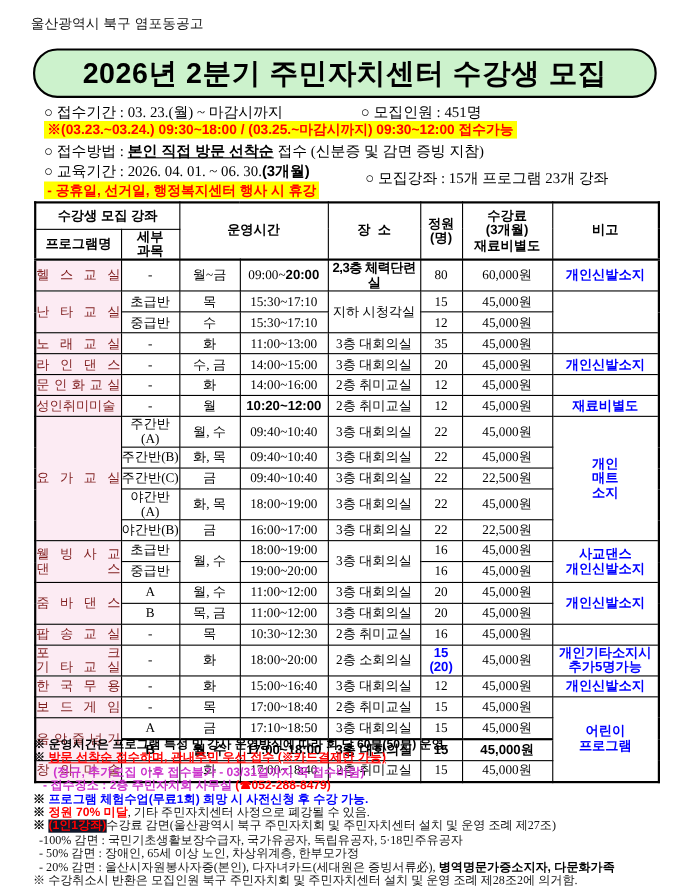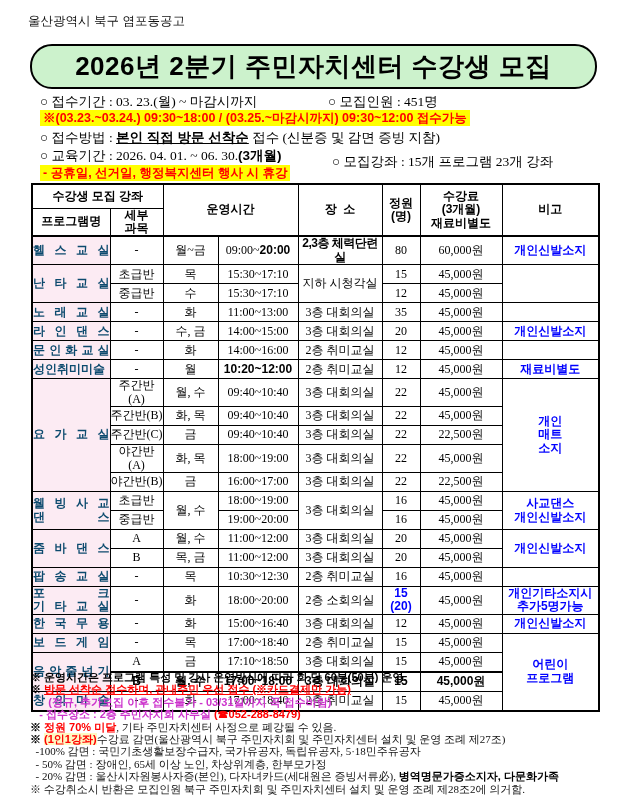--- a/index.html
+++ b/index.html
@@ -19,36 +19,36 @@
   .b{font-weight:bold;font-family:"Liberation Sans",sans-serif;}
   table.cls{position:absolute;top:183px;left:31px;width:567px;border-collapse:collapse;
             table-layout:fixed;border:2px solid #000;}
   table.cls th,table.cls td{border:1px solid #000;text-align:center;vertical-align:middle;padding:0;}
   table.cls thead th{font-family:"Liberation Sans",sans-serif;font-weight:bold;font-size:12px;
             line-height:1.12;white-space:pre-wrap;}
   table.cls thead tr{height:24px;}
   table.cls thead{border-bottom:2px solid #000;}
   table.cls tbody td{font-size:12px;height:18px;line-height:1.12;white-space:pre-line;overflow:hidden;}
   td.prog{background:#fcebf3;font-size:13px;text-align:justify;text-align-last:justify;
-          padding:0 5px;color:#0c4a6e;font-weight:bold;}
+          padding:0 5px;color:#7f1d1d;}
   td.bnote{color:#0000ff;font-family:"Liberation Sans",sans-serif;font-weight:bold;font-size:11.5px;line-height:1.12;}
   td.qb{color:#0000ff;font-family:"Liberation Sans",sans-serif;font-weight:bold;line-height:1.05;}
   .bb{font-weight:bold;font-family:"Liberation Sans",sans-serif;}
   td.sm{font-size:11px;letter-spacing:-0.5px;}
   tr.btop td{border-top:2px solid #000;}
   tr.tall td{height:34px;}
   .notes{position:absolute;top:671px;left:30px;width:595px;font-size:11px;line-height:12.4px;}
   .nline{white-space:pre;}
   .n{font-family:"Liberation Serif",serif;color:#111;font-weight:normal;}
   .k{font-family:"Liberation Sans",sans-serif;font-weight:bold;color:#000;}
   .r{font-family:"Liberation Sans",sans-serif;font-weight:bold;color:#ff0000;}
   .ru{font-family:"Liberation Sans",sans-serif;font-weight:bold;color:#ff0000;text-decoration:underline;}
   .m{font-family:"Liberation Sans",sans-serif;font-weight:bold;color:#cc33cc;}
   .bl{font-family:"Liberation Sans",sans-serif;font-weight:bold;color:#0000ff;}
-  .hl{background:#fef9c3;}
+  .hl{background:#0f172a;}
 </style>
 </head>
 <body>
 
 <div class="page">
 
   <div class="notice-no">울산광역시 북구 염포동공고</div>
 
   <div class="title-box">
     <span>2026년 2분기 주민자치센터 수강생 모집</span>
@@ -312,20 +312,21 @@
           <td>45,000원</td>
         </tr>
       </tbody>
   </table>
 
   <div class="notes" id="notes">
       <div class="nline"><span class="k">※ 운영시간은 프로그램 특성 및 강사 운영방식에 따라 회 당 60분(50분) 운영.</span></div>
       <div class="nline"><span class="k">※ </span><span class="ru">방문 선착순 접수하며, 관내주민 우선 접수 (※카드결제만 가능)</span></div>
       <div class="nline"><span class="m">      (정규, 추가모집 이후 접수불가 - 03/31일까지 꼭 접수바람)</span></div>
       <div class="nline"><span class="m">   - 접수장소 : 2층 주민자치회 사무실 </span><span class="r">(☎052-288-8479)</span></div>
+      <div class="nline"><span class="k">※ </span><span class="bl">프로그램 체험수업(무료1회) 희망 시 사전신청 후 수강 가능.</span></div>
       <div class="nline"><span class="k">※ </span><span class="r">정원 70% 미달</span><span class="n">, 기타 주민자치센터 사정으로 폐강될 수 있음.</span></div>
       <div class="nline"><span class="k">※ </span><span class="r hl">(1인1강좌)</span><span class="n">수강료 감면(울산광역시 북구 주민자치회 및 주민자치센터 설치 및 운영 조례 제27조)</span></div>
       <div class="nline"><span class="n">  -100% 감면 : 국민기초생활보장수급자, 국가유공자, 독립유공자, 5·18민주유공자</span></div>
       <div class="nline"><span class="n">  - 50% 감면 : 장애인, 65세 이상 노인, 차상위계층, 한부모가정</span></div>
       <div class="nline"><span class="n">  - 20% 감면 : 울산시자원봉사자증(본인), 다자녀카드(세대원은 증빙서류必), </span><span class="k">병역명문가증소지자, 다문화가족</span></div>
       <div class="nline"><span class="n">※ 수강취소시 반환은 모집인원 북구 주민자치회 및 주민자치센터 설치 및 운영 조례 제28조2에 의거함.</span></div>
     </div>
 
 </div>
 

